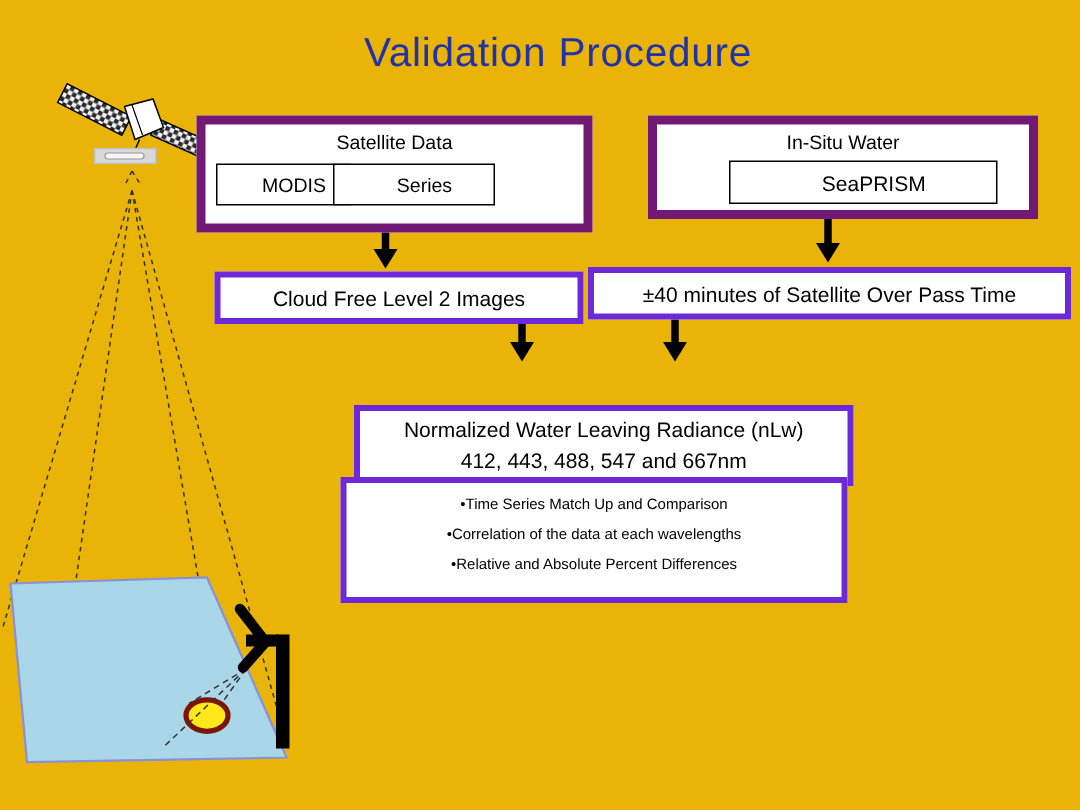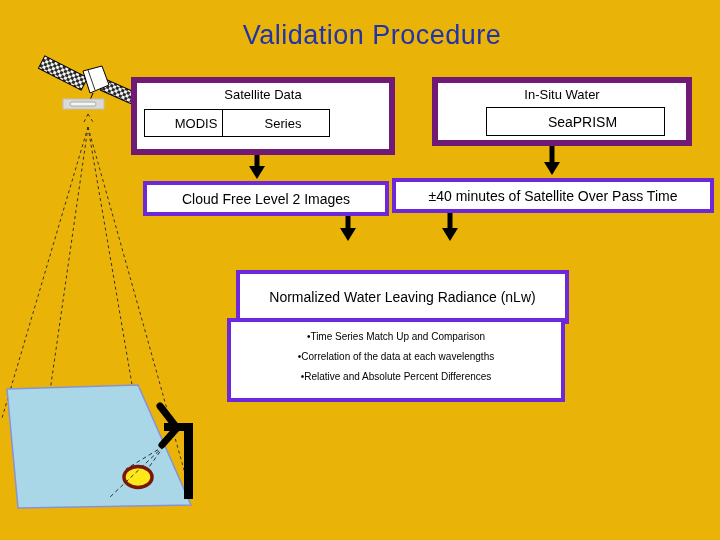--- a/index.html
+++ b/index.html
@@ -114,20 +114,21 @@
     <div class="group-label">In-Situ Water</div>
     <div class="inner" style="left:48px;top:24px;width:163px;height:27px;font-size:14px;">SeaPRISM</div>
   </div>
 
   <div class="box flow-text" style="left:143px;top:181px;width:238px;height:27px;">Cloud Free Level 2 Images</div>
 
   <div class="box flow-text" style="left:392px;top:178px;width:314px;height:27px;">±40 minutes of Satellite Over Pass Time</div>
 
   <div class="box" id="radiance-box" style="left:236px;top:242px;width:325px;height:46px;margin-top:28px;">
     <div>Normalized Water Leaving Radiance (nLw)</div>
+    <div>412, 443, 488, 547 and 667nm</div>
   </div>
 
   <div class="box" id="analysis-box" style="left:227px;top:318px;width:338px;height:84px;">
     <div class="bullet-line"><span>•</span><span>Time Series Match Up and Comparison</span></div>
     <div class="bullet-line"><span>•</span><span>Correlation of the data at each wavelengths</span></div>
     <div class="bullet-line"><span>•</span><span>Relative and Absolute Percent Differences</span></div>
   </div>
 
 </div>
 

